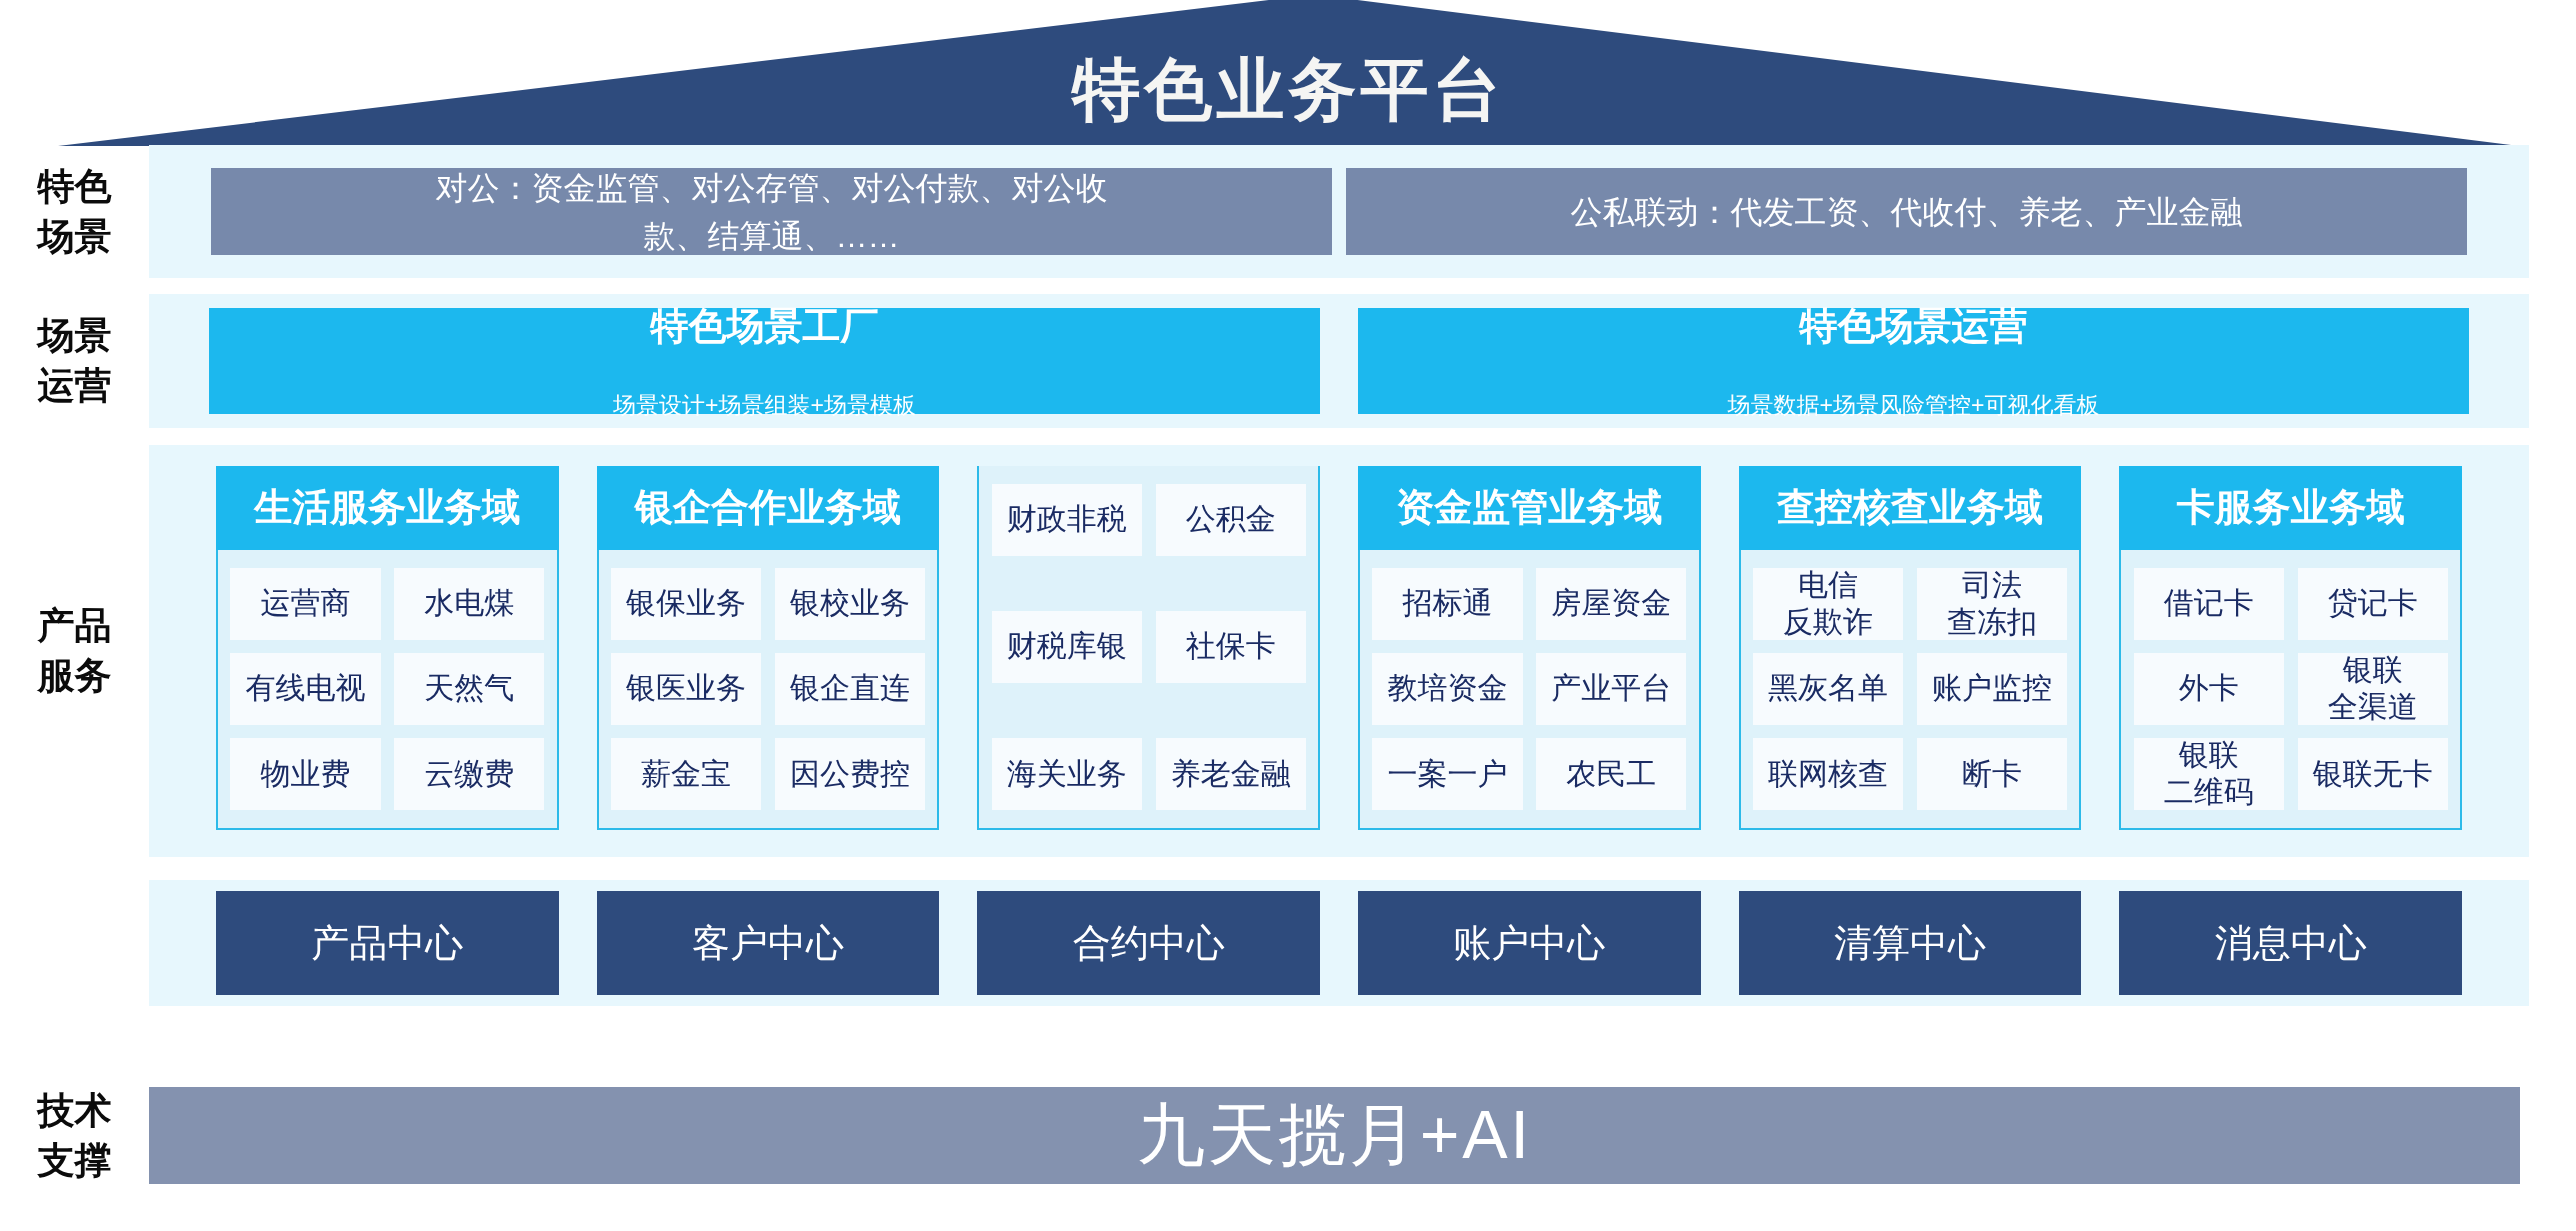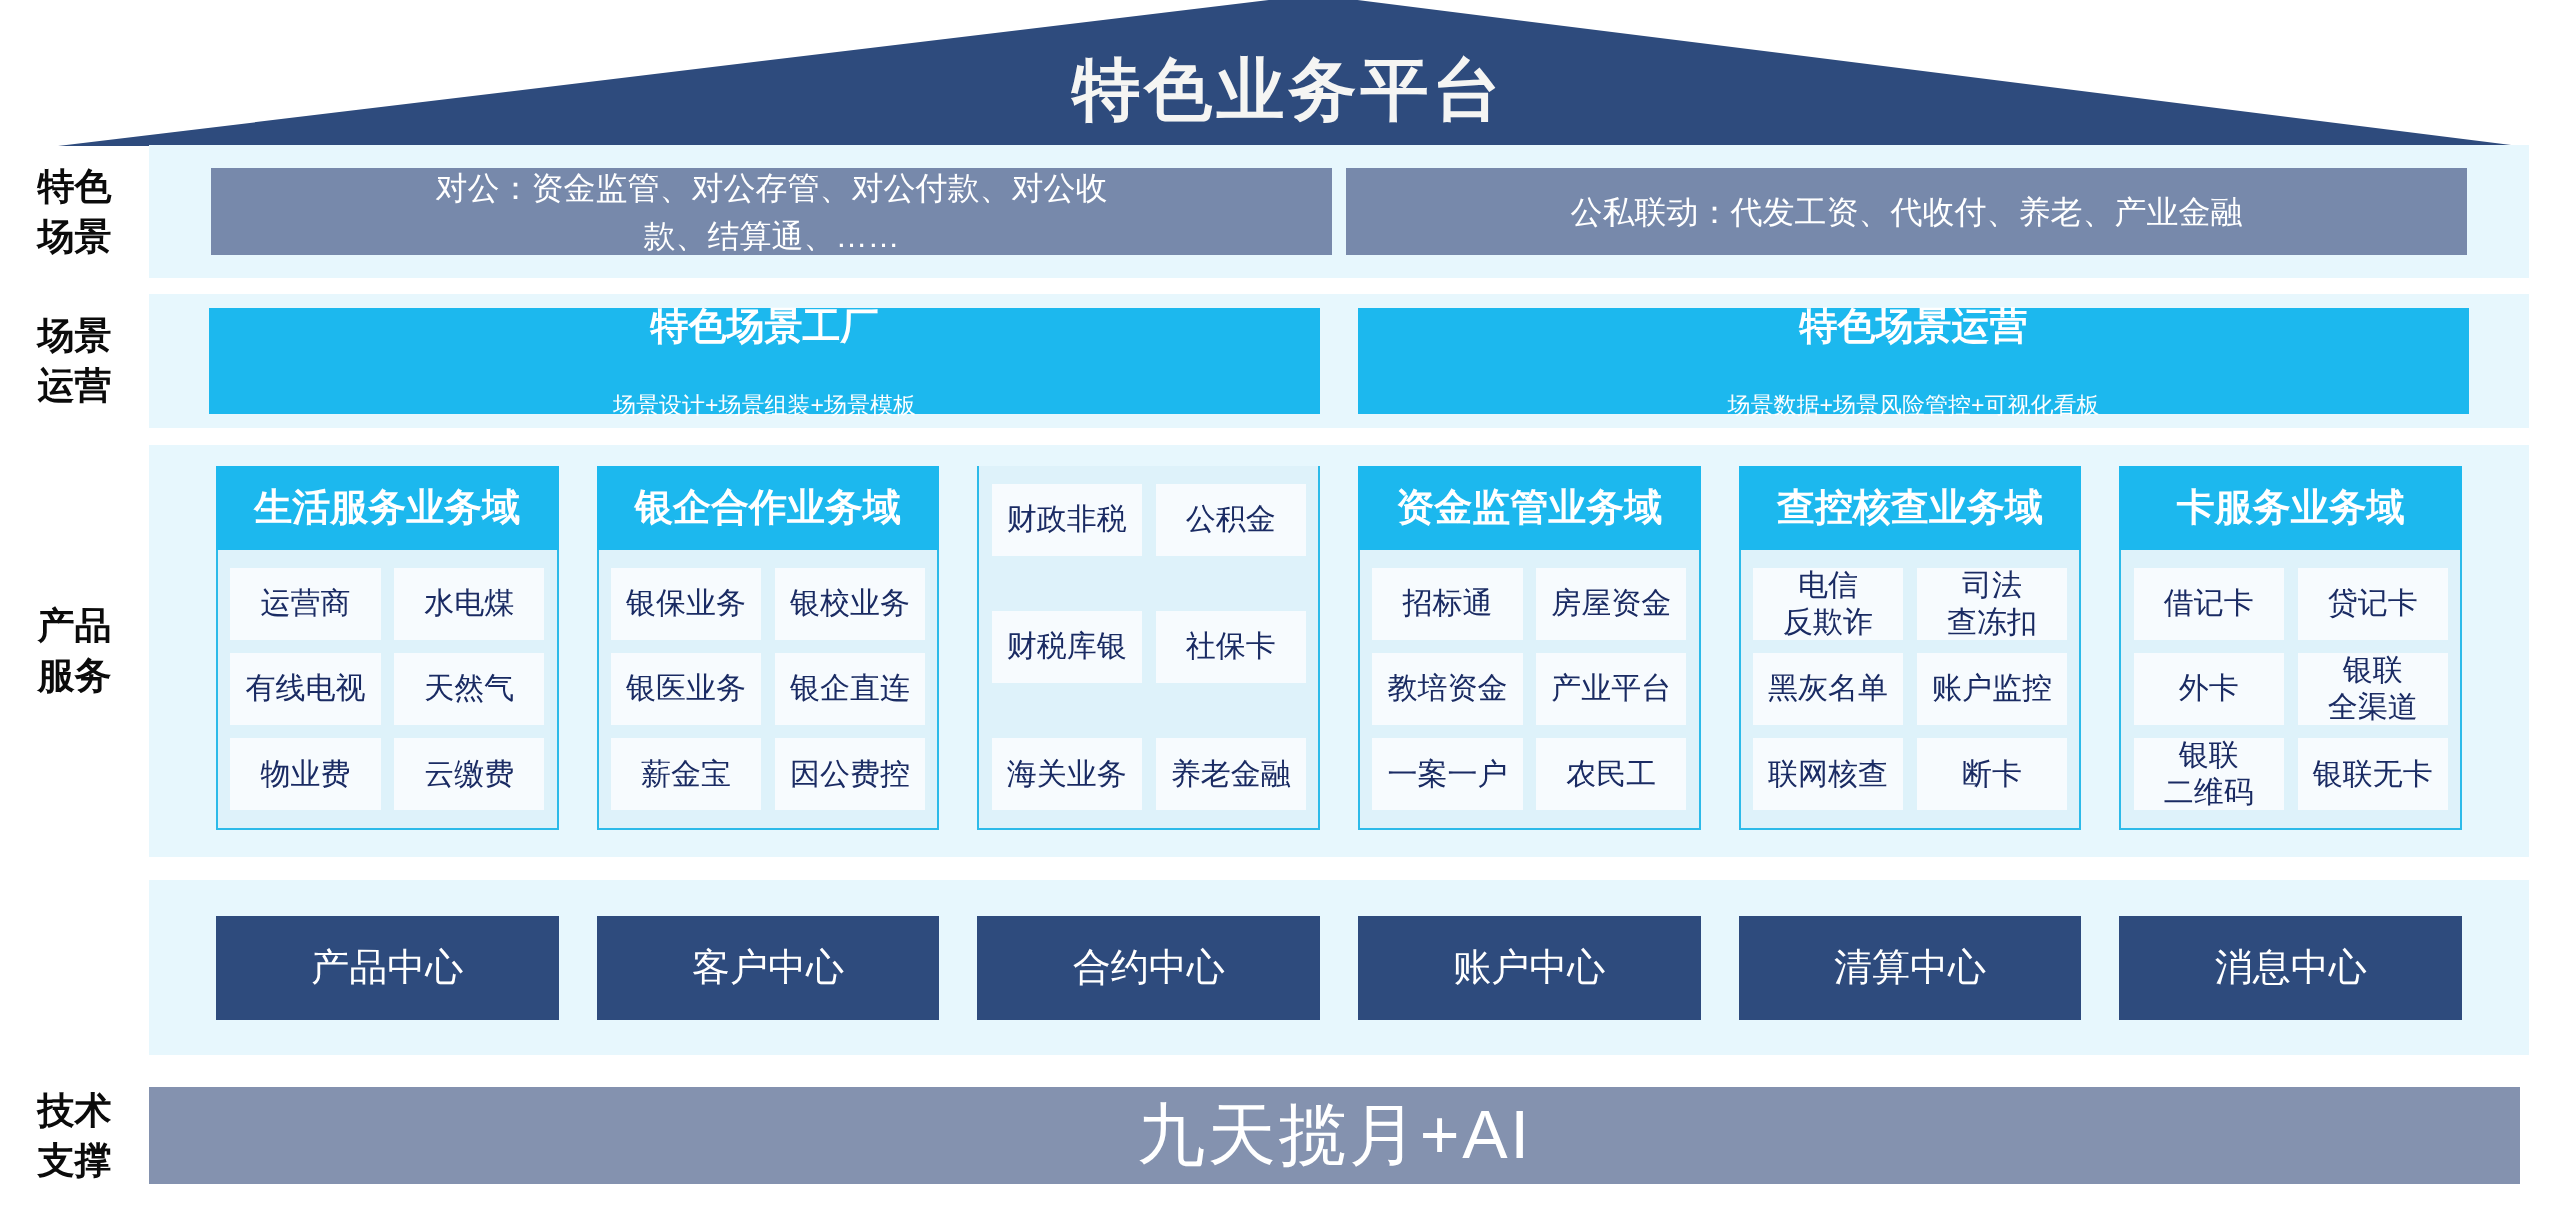--- a/index.html
+++ b/index.html
@@ -42,21 +42,21 @@
   .prod-body{
     flex:1 1 auto;background:#def2fa;border:2.1px solid #2cbae9;border-top:none;box-sizing:border-box;
     display:flex;flex-direction:column;justify-content:space-between;padding:18px 12.3px;
   }
   .prod-row{display:flex;gap:13.7px;height:72px;flex:0 0 72px;}
   .prod-cell{
     flex:1 1 0;background:#f7fbfe;color:#1a2b63;font-size:30px;line-height:1.22;
     display:flex;align-items:center;justify-content:center;text-align:center;white-space:pre-line;
   }
   
-  .band.centers{top:880px;height:175px;display:flex;gap:38px;padding:4px 67px;align-items:center;}
+  .band.centers{top:880px;height:126px;display:flex;gap:38px;padding:4px 67px;align-items:center;}
   .center-box{
     flex:1 1 0;height:104px;background:#2e4b7d;color:#ffffff;font-size:38px;
     display:flex;align-items:center;justify-content:center;
   }
   
   .tech-bar{
     position:absolute;left:149px;top:1087px;width:2371px;height:97px;background:#8492af;
     display:flex;align-items:center;justify-content:center;color:#ffffff;font-size:68px;font-weight:normal;letter-spacing:2.7px;
   }
 </style>

